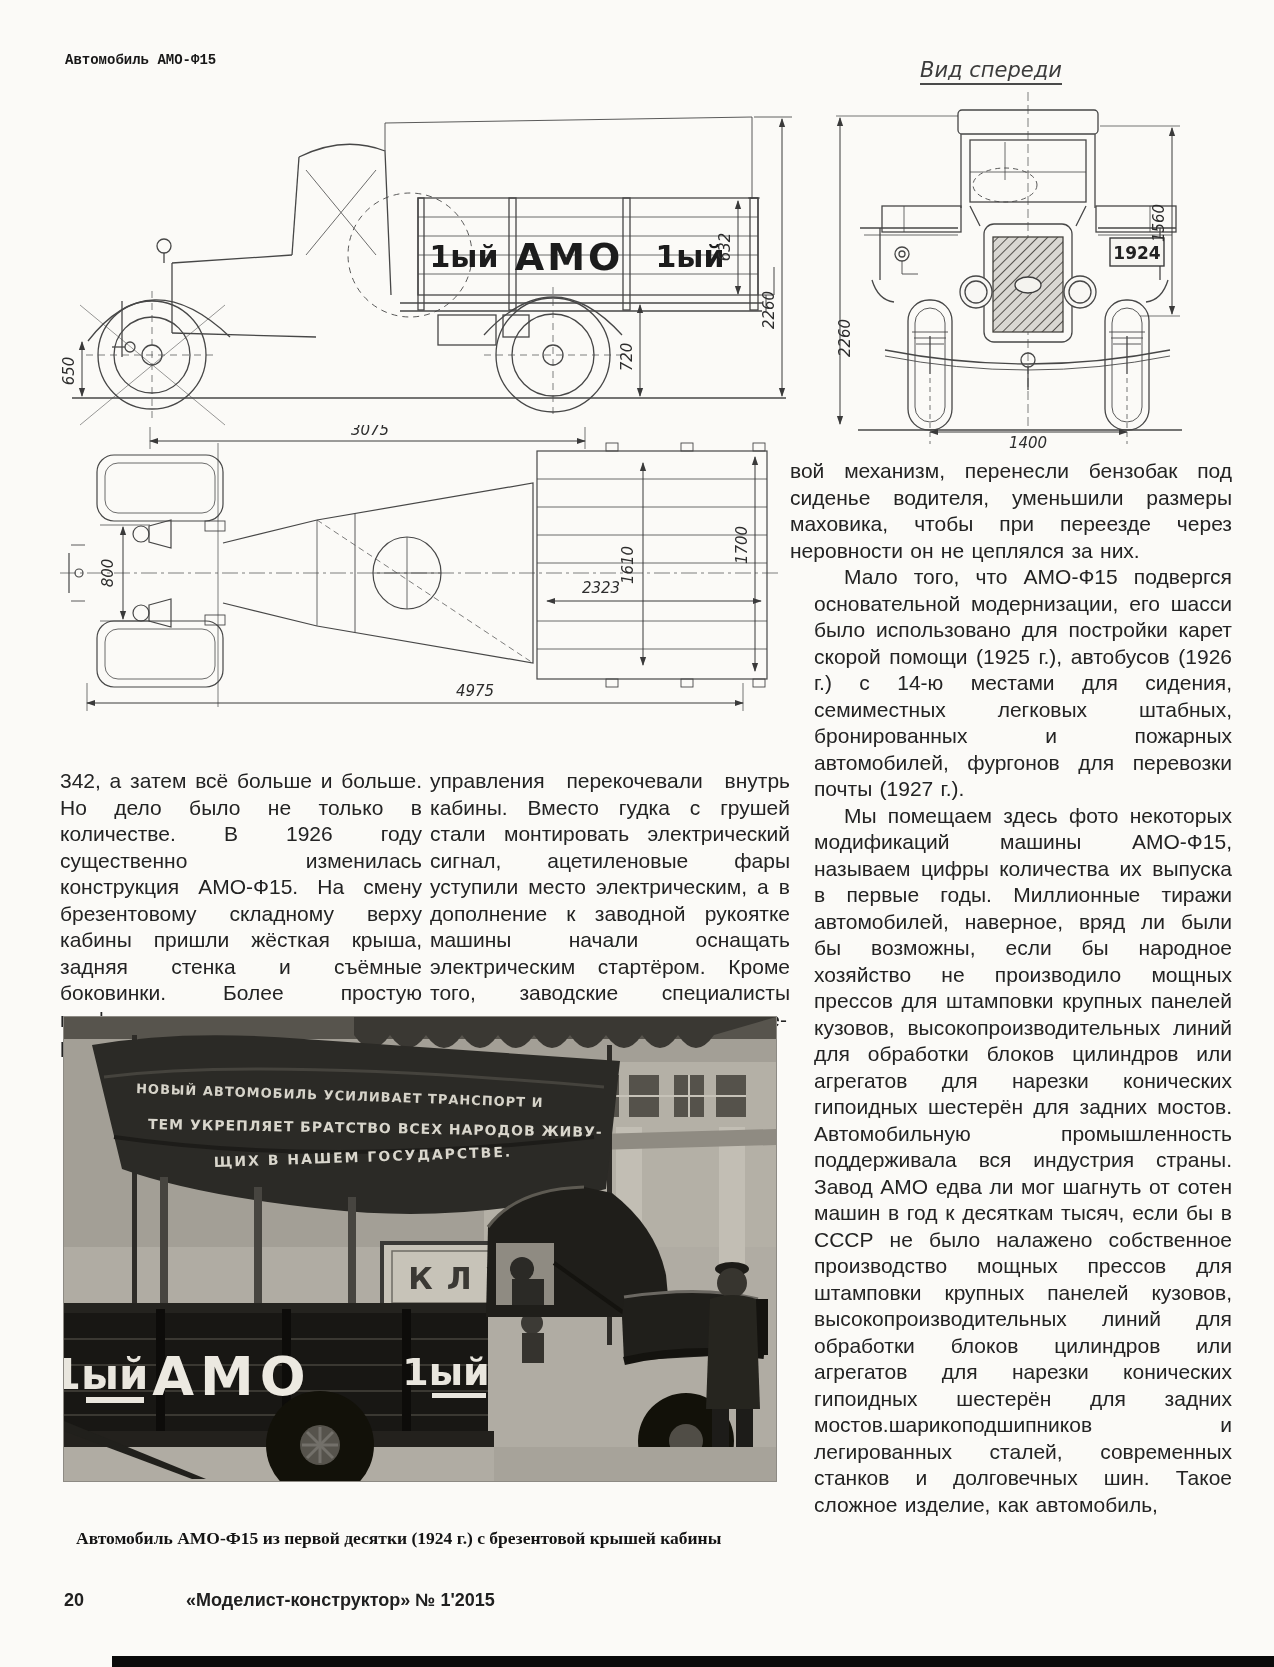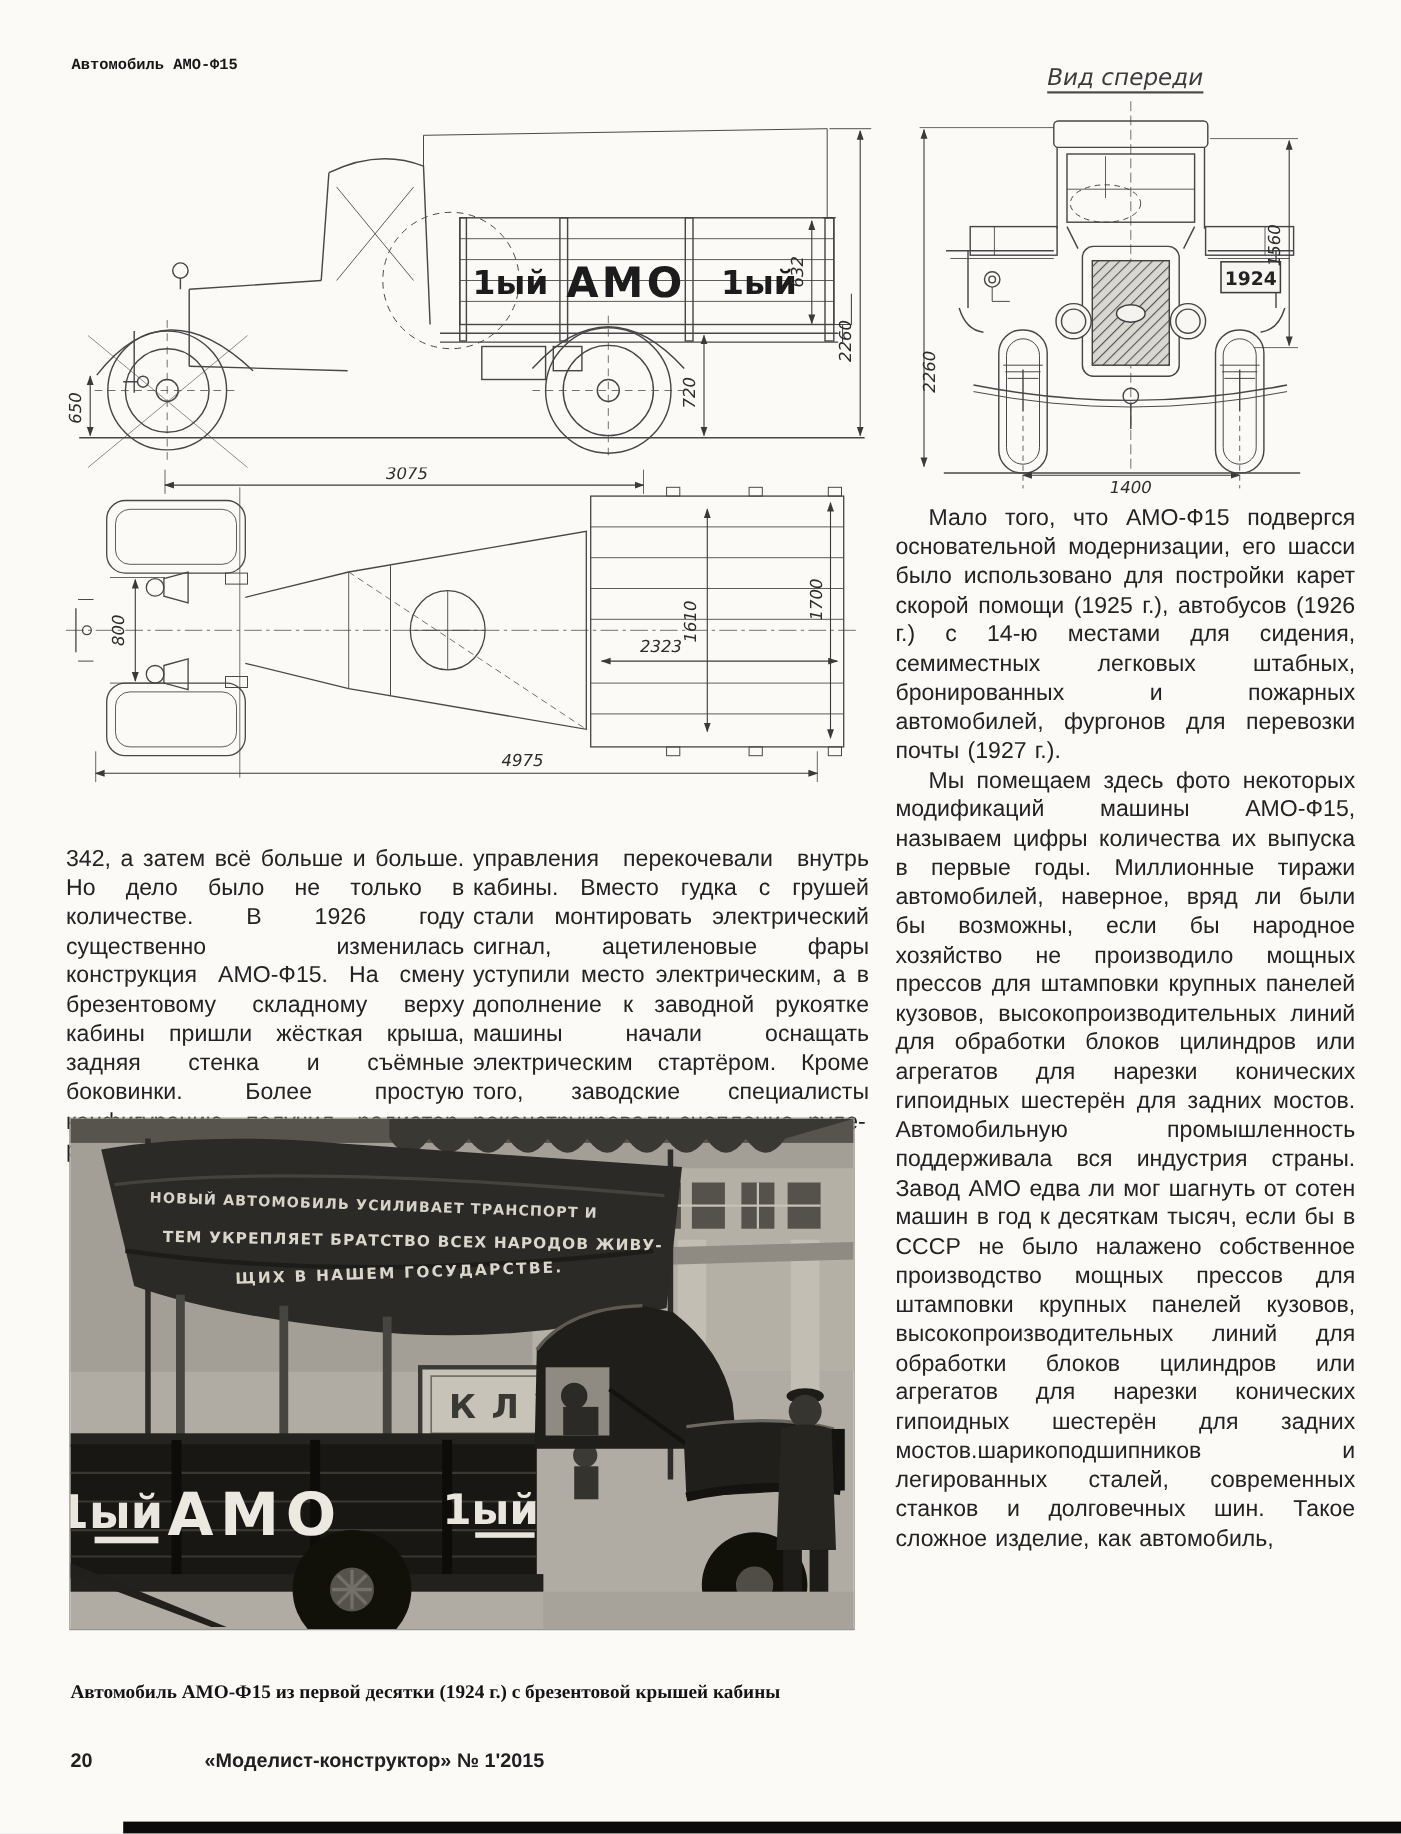--- a/index.html
+++ b/index.html
@@ -5,35 +5,35 @@
   html,body{margin:0;padding:0;background:#e8e8e6;}
   .page{position:relative;width:1274px;height:1667px;background:#fbfaf7;overflow:hidden;
         font-family:"Liberation Sans",sans-serif;color:#1f1f1f;}
   .abs{position:absolute;}
   .hdr{font-family:Liberation Mono, monospace;font-weight:bold;font-size:14px;color:#171717;}
   .viewlabel{font-family:"DejaVu Sans",sans-serif;font-style:italic;font-size:21px;color:#3c3c3c;
              border-bottom:2px solid #4a4a4a;padding-bottom:1px;}
   .col{font-size:21px;line-height:26.5px;text-align:justify;color:#232323;word-spacing:1.5px;}
   .col p{margin:0;}
   .col p.ind{text-indent:30px;margin-left:24px;}
-  .caption{font-family:"Liberation Serif",serif;font-weight:bold;font-size:17.5px;color:#141414;}
+  .caption{font-family:"Liberation Serif",serif;font-weight:bold;font-size:17.5px;color:#141414;margin-left:12px;}
   .footer{font-weight:bold;font-size:18px;color:#202020;}
   svg text{font-family:"DejaVu Sans",sans-serif;}
   .dim{font-style:italic;font-size:15px;fill:#2d2d2d;font-weight:500;}
   .mark{font-weight:800;fill:#1c1c1c;}
   .blackbar{background:#0b0b0b;}
   .photoframe{border:1px solid #8d8a84;}
 </style>
 </head>
 <body>
 
 <div class="page">
 
   <div class="abs hdr" style="left:65px;top:52px;">Автомобиль АМО-Ф15</div>
-  <div class="abs viewlabel" style="left:920px;top:58px;margin-left:32px;">Вид спереди</div>
+  <div class="abs viewlabel" style="left:920px;top:58px;">Вид спереди</div>
 
   <svg class="abs" style="left:60px;top:95px;" width="740" height="352" viewBox="0 0 740 352">
     <defs>
       <marker id="arw" viewBox="0 0 10 10" refX="9" refY="5" markerWidth="9" markerHeight="9" orient="auto-start-reverse">
         <path d="M0,1.5 L10,5 L0,8.5 z" fill="#3a3a3a"></path>
       </marker>
       <pattern id="hatch" width="7" height="7" patternUnits="userSpaceOnUse" patternTransform="rotate(45)">
         <rect width="7" height="7" fill="#d9d7d2"></rect>
         <line x1="0" y1="0" x2="0" y2="7" stroke="#55524e" stroke-width="2"></line>
       </pattern>
@@ -253,20 +253,21 @@
     </g>
     <text class="dim" x="315" y="10" text-anchor="middle">3075</text>
     <text class="dim" transform="rotate(-90 58 148)" x="58" y="148" text-anchor="middle">800</text>
     <text class="dim" transform="rotate(-90 578 140)" x="578" y="140" text-anchor="middle">1610</text>
     <text class="dim" x="546" y="168" text-anchor="middle">2323</text>
     <text class="dim" transform="rotate(-90 692 120)" x="692" y="120" text-anchor="middle">1700</text>
     <text class="dim" x="420" y="271" text-anchor="middle">4975</text>
   </svg>
 
   <div class="abs col" style="left:790px;top:458px;width:442px;">
+    <p>вой механизм, перенесли бензобак под сиденье водителя, уменьшили размеры маховика, чтобы при переезде через неровности он не цеплялся за них.</p>
     <p class="ind">Мало того, что АМО-Ф15 подвергся основательной модернизации, его шасси было использовано для постройки карет скорой помощи (1925 г.), автобусов (1926 г.) с 14-ю местами для сидения, семиместных легковых штабных, бронированных и пожарных автомобилей, фургонов для перевозки почты (1927 г.).</p>
     <p class="ind">Мы помещаем здесь фото некоторых модификаций машины АМО-Ф15, называем цифры количества их выпуска в первые годы. Миллионные тиражи автомобилей, наверное, вряд ли были бы возможны, если бы народное хозяйство не производило мощных прессов для штамповки крупных панелей кузовов, высокопроизводительных линий для обработки блоков цилиндров или агрегатов для нарезки конических гипоидных шестерён для задних мостов. Автомобильную промышленность поддерживала вся индустрия страны. Завод АМО едва ли мог шагнуть от сотен машин в год к десяткам тысяч, если бы в СССР не было налажено собственное производство мощных прессов для штамповки крупных панелей кузовов, высокопроизводительных линий для обработки блоков цилиндров или агрегатов для нарезки конических гипоидных шестерён для задних мостов.шарикоподшипников и легированных сталей, современных станков и долговечных шин. Такое сложное изделие, как автомобиль,</p>
   </div>
 
   <div class="abs col" style="left:60px;top:768px;width:362px;">
     <p>342, а затем всё больше и больше. Но дело было не только в количестве. В 1926 году существенно изменилась конструкция АМО-Ф15. На смену брезентовому складному верху кабины пришли жёсткая крыша, задняя стенка и съёмные боковинки. Более простую конфигурацию получил радиатор, рычаги</p>
   </div>
 
   <div class="abs col" style="left:430px;top:768px;width:360px;">
     <p>управления перекочевали внутрь кабины. Вместо гудка с грушей стали монтировать электрический сигнал, ацетиленовые фары уступили место электрическим, а в дополнение к заводной рукоятке машины начали оснащать электрическим стартёром. Кроме того, заводские специалисты реконструировали сцепление, руле-</p>

